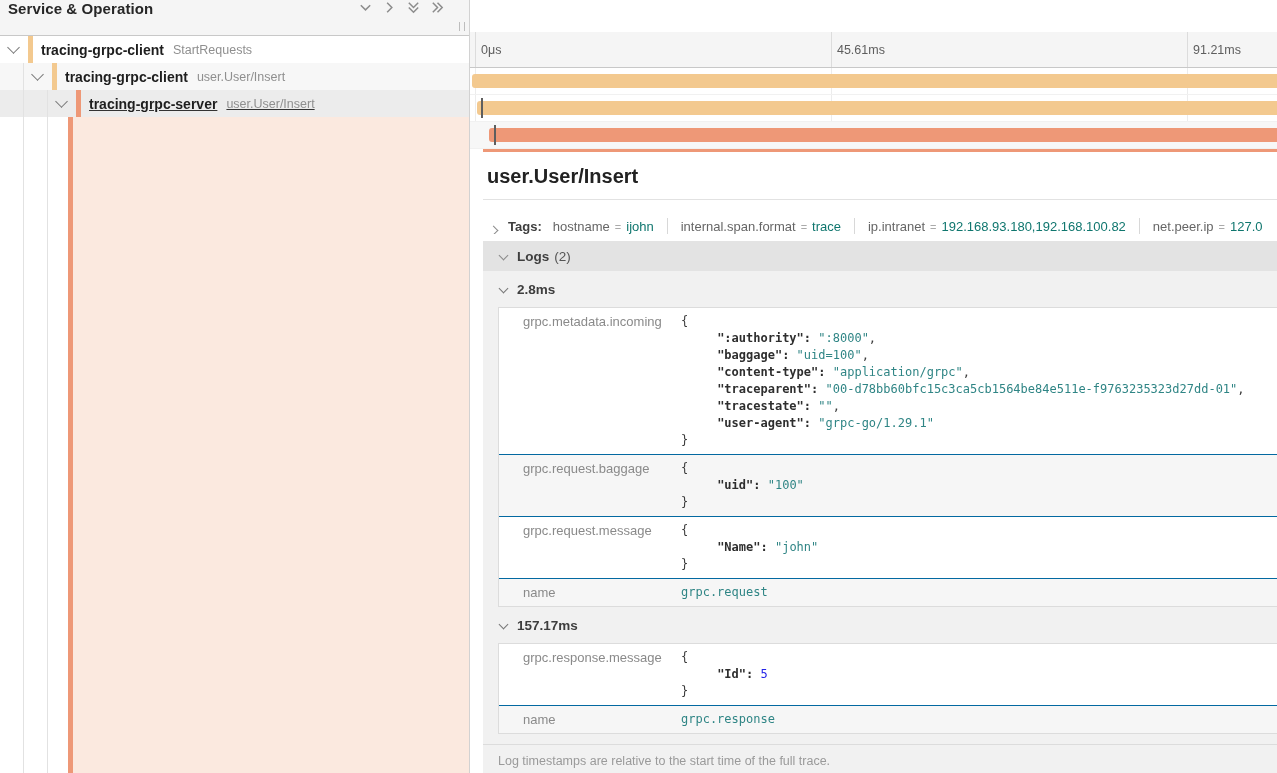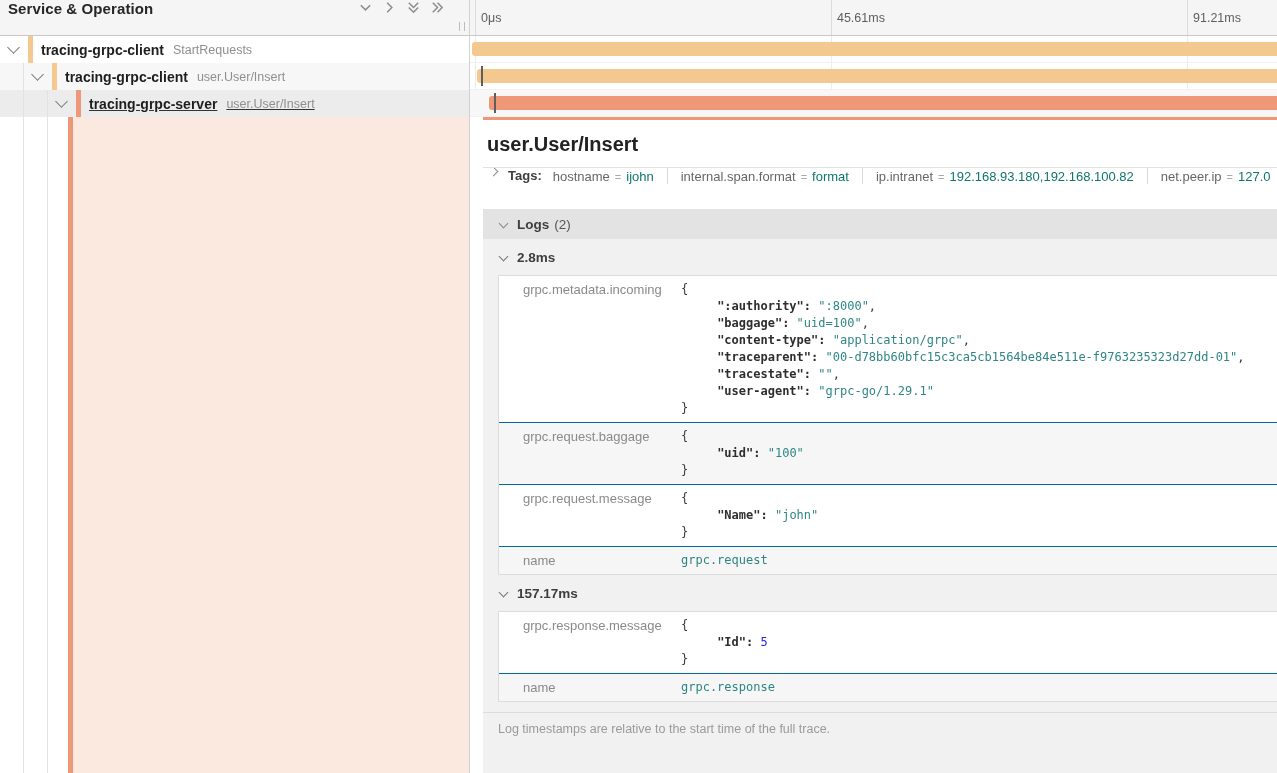--- a/index.html
+++ b/index.html
@@ -45,21 +45,21 @@
   .left-fill { flex:1; position:relative; background:#fff; }
   .peach {
     position:absolute; left:68px; right:0; top:0; bottom:0;
     background:#fbe9df; border-left:5px solid #ee9877; box-sizing:border-box;
   }
   .guide { position:absolute; width:1px; background:#e2e2e2; bottom:0; z-index:4; }
   .guide.g1 { left:23px; top:63px; }
   .guide.g2 { left:47px; top:90px; }
 
   
-  .right { flex:1; min-width:0; display:flex; flex-direction:column; }
+  .right { flex:1; min-width:0; display:flex; flex-direction:column;margin-top:32px; }
   .ruler {
     height:36px; box-sizing:border-box; background:#f5f5f5;
     border-bottom:1px solid #c8c8c8; position:relative;
   }
   .tick-line { position:absolute; top:0; bottom:0; width:1px; background:#dcdcdc; }
   .tick-label {
     position:absolute; top:50%; transform:translateY(-50%);
     font-size:12.5px; color:#5e5e5e; white-space:nowrap;
   }
   .trows { position:relative; height:81px; }
@@ -67,21 +67,21 @@
   .trow { height:27px; position:relative; border-bottom:1px solid #f1f1f1; box-sizing:border-box; }
   .trow.sel { background:#f7f7f7; }
   .bar { position:absolute; top:6px; height:14px; right:0; border-radius:3px 0 0 3px; cursor:pointer; }
   .marker { position:absolute; top:3px; height:20px; width:2px; background:#5e5e5e; }
 
   
   .detail { flex:1; min-height:0; background:#fff; padding-left:13px; display:flex; flex-direction:column; overflow:hidden; }
   .detail-card { border-top:3px solid #ee9877; flex:1; min-height:0; display:flex; flex-direction:column; }
   .detail-title { font-size:20px; font-weight:bold; color:#222; padding:13px 0 11px 4px; }
   .title-divider { height:1px; background:#e2e2e2; }
-  .meta-row { display:flex; align-items:flex-start; min-height:34px; padding-left:5px; font-size:13px; overflow:hidden; }
+  .meta-row { display:flex; align-items:flex-end; min-height:34px; padding-left:5px; font-size:13px; overflow:hidden; }
   .meta-row.process { min-height:30px; }
   .schev {
     display:inline-block; width:6px; height:6px; flex:none;
     border-right:1.4px solid #8a8a8a; border-bottom:1.4px solid #8a8a8a;
   }
   .schev.right { transform:rotate(-45deg); margin:0 11px 0 2px; }
   .schev.down  { transform:rotate(45deg);  margin:-2px 10px 0 2px; }
   .meta-label { font-weight:bold; color:#3e3e3e; margin-right:11px; }
   .tags-list { display:flex; align-items:center; flex:1; min-width:0; overflow:hidden; white-space:nowrap; }
   .tag { white-space:nowrap; }
@@ -202,21 +202,21 @@
       <div class="detail-card">
         <div class="detail-title">user.User/Insert</div>
         <div class="title-divider"></div>
 
         <div class="meta-row">
           <span class="schev right"></span>
           <span class="meta-label">Tags:</span>
           <span class="tags-list">
               <span class="tag"><span class="tag-key">hostname</span><span class="tag-eq">=</span><span class="tag-val">ijohn</span></span>
               <span class="tag-sep"></span>
-              <span class="tag"><span class="tag-key">internal.span.format</span><span class="tag-eq">=</span><span class="tag-val">format</span></span>
+              <span class="tag"><span class="tag-key">internal.span.format</span><span class="tag-eq">=</span><span class="tag-val">trace</span></span>
               <span class="tag-sep"></span>
               <span class="tag"><span class="tag-key">ip.intranet</span><span class="tag-eq">=</span><span class="tag-val">192.168.93.180,192.168.100.82</span></span>
               <span class="tag-sep"></span>
               <span class="tag"><span class="tag-key">net.peer.ip</span><span class="tag-eq">=</span><span class="tag-val">127.0</span></span>
             </span>
         </div>
 
 
         <div class="logs">
           <div class="logs-header">

